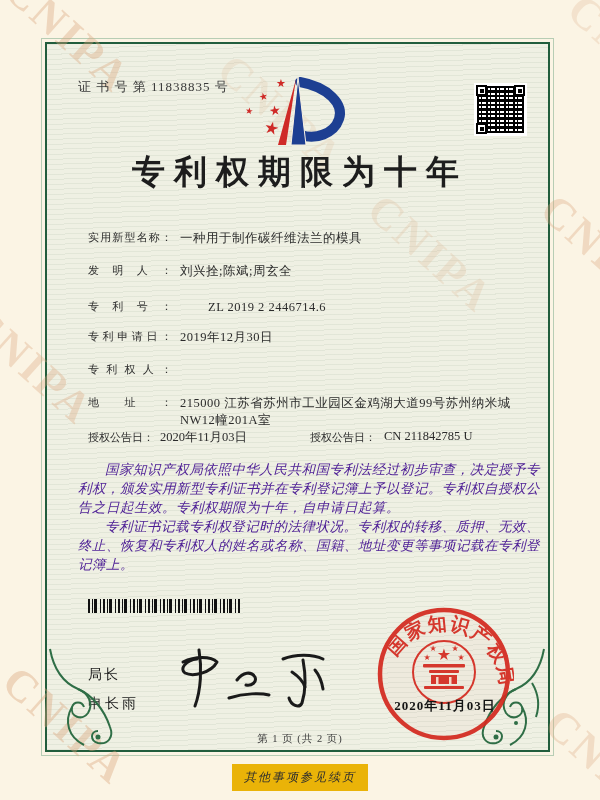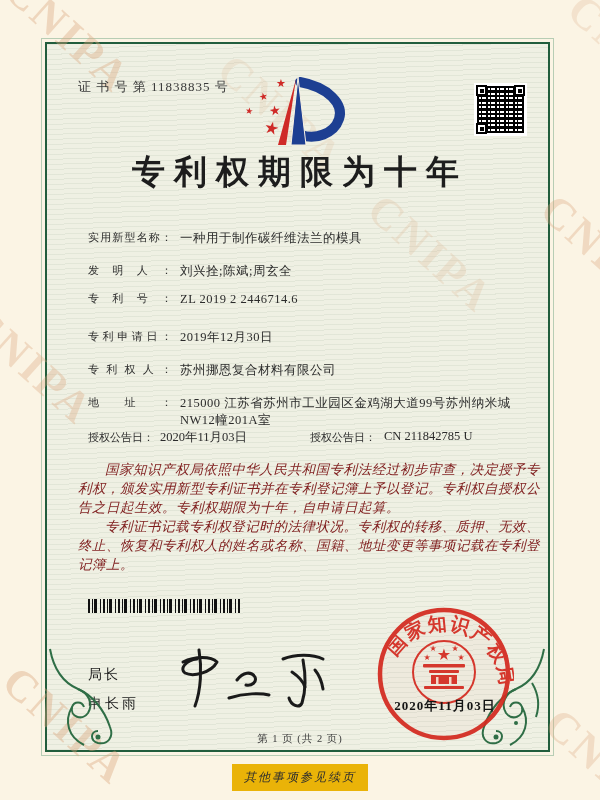--- a/index.html
+++ b/index.html
@@ -36,21 +36,21 @@
   
   .row{position:absolute;left:88px;right:58px;z-index:2;display:flex;align-items:flex-start;}
   .f-label{width:84px;flex:0 0 84px;font-size:11px;color:#2f2f2f;white-space:nowrap;
            text-align:justify;text-align-last:justify;-moz-text-align-last:justify;letter-spacing:0;}
   .f-value{margin-left:8px;font-size:12.5px;color:#2b2b2b;line-height:17px;max-width:352px;letter-spacing:0.5px;}
   .g-item{position:absolute;top:0;font-size:11px;color:#2f2f2f;white-space:nowrap;}
   .g-val{font-size:12.5px;color:#2b2b2b;white-space:nowrap;}
 
   
   .body-text{position:absolute;left:78px;width:462px;top:460px;z-index:2;}
-  .body-text p{margin:0;font-size:13.5px;font-style:italic;line-height:19px;color:#7f1d1d;
+  .body-text p{margin:0;font-size:13.5px;font-style:italic;line-height:19px;color:#4c1d95;
                text-indent:2em;text-align:justify;letter-spacing:0.5px;}
 
   
   .barcode{position:absolute;left:88px;top:599px;width:153px;height:14px;z-index:2;
      background:repeating-linear-gradient(90deg,#111 0 2px,transparent 2px 4px,#111 4px 5px,transparent 5px 6px,
                 #111 6px 9px,transparent 9px 12px,#111 12px 13px,transparent 13px 15px);}
   .duty{position:absolute;left:88px;top:666px;z-index:2;font-size:14px;color:#222;letter-spacing:2px;}
   .director{position:absolute;left:88px;top:695px;z-index:2;font-size:14px;color:#222;letter-spacing:3px;}
   .sign{position:absolute;left:165px;top:646px;z-index:3;}
   .seal{position:absolute;left:374px;top:604px;width:140px;height:140px;z-index:3;opacity:0.93;}
@@ -107,31 +107,30 @@
   <div class="title">专利权期限为十年</div>
 
   <div class="row" style="top:230px;">
     <span class="f-label">实用新型名称：</span>
     <span class="f-value">一种用于制作碳纤维法兰的模具</span>
   </div>
   <div class="row" style="top:263px;">
     <span class="f-label">发明人：</span>
     <span class="f-value">刘兴拴;陈斌;周玄全</span>
   </div>
-  <div class="row" style="top:291px;">
+  <div class="row" style="top:299px;gap:28px;">
     <span class="f-label">专利号：</span>
     <span class="f-value">ZL 2019 2 2446714.6</span>
   </div>
   <div class="row" style="top:329px;">
     <span class="f-label">专利申请日：</span>
     <span class="f-value">2019年12月30日</span>
   </div>
   <div class="row" style="top:362px;">
     <span class="f-label">专利权人：</span>
-    <span class="f-value">苏州挪恩复合材料有限公司</span>
   </div>
   <div class="row" style="top:395px;">
     <span class="f-label">地址：</span>
     <span class="f-value">215000 江苏省苏州市工业园区金鸡湖大道99号苏州纳米城NW12幢201A室</span>
   </div>
 
   <div class="row" style="top:430px;height:18px;">
     <span class="g-item" style="left:0;">授权公告日：</span>
     <span class="g-item g-val" style="left:72px;top:-1px;">2020年11月03日</span>
     <span class="g-item" style="left:222px;">授权公告日：</span>

